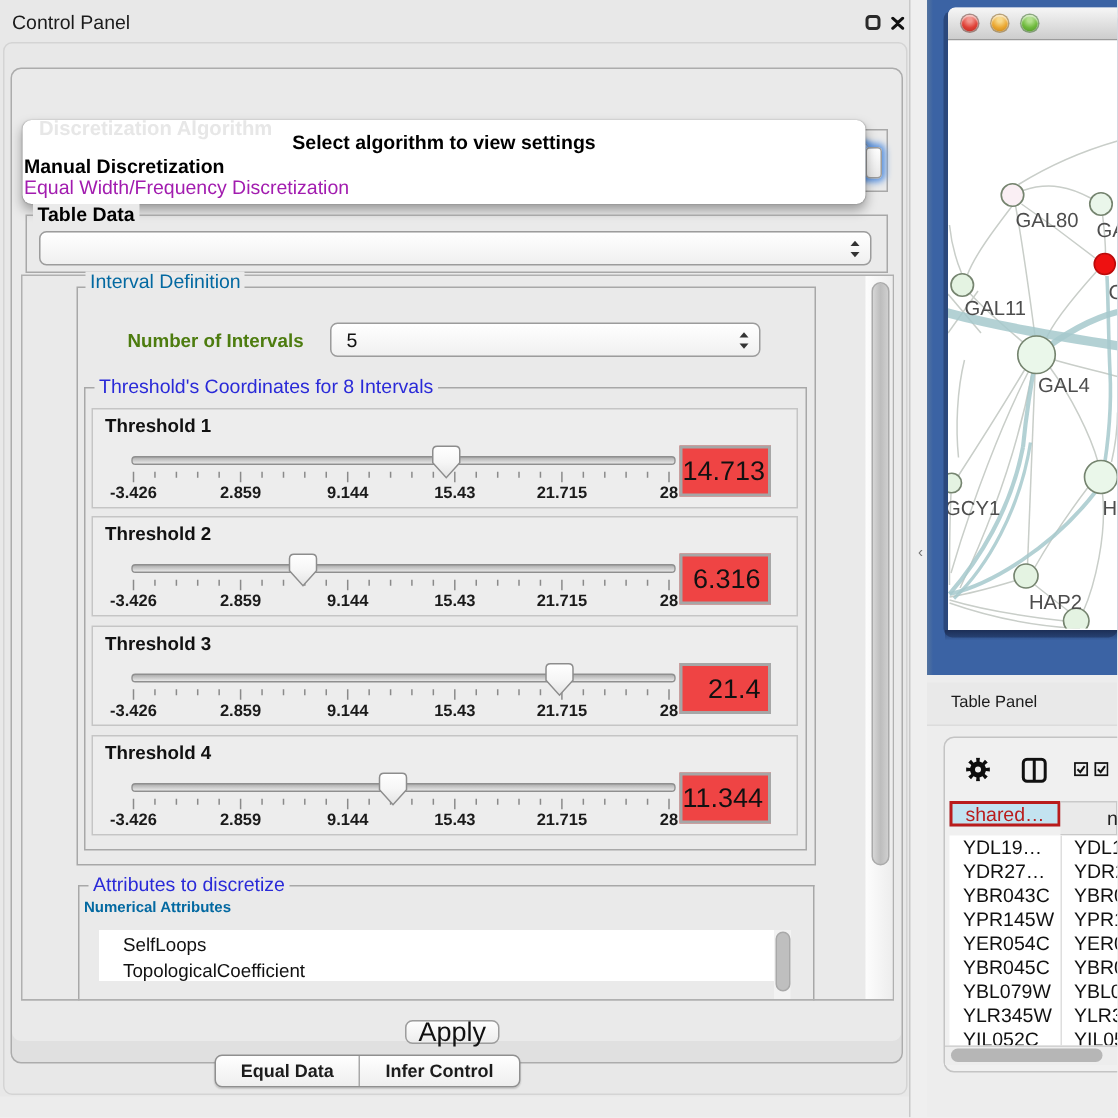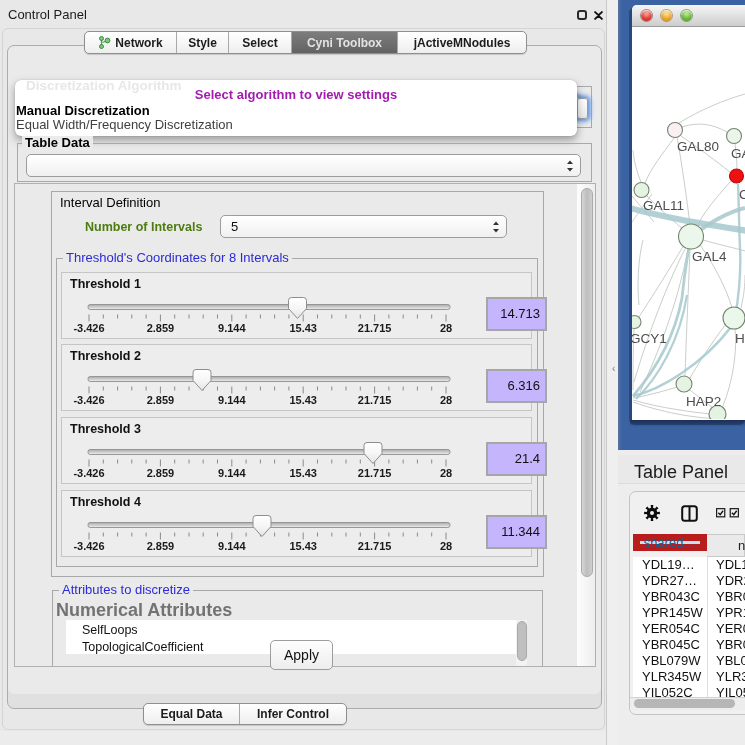--- a/index.html
+++ b/index.html
@@ -10,75 +10,63 @@
 .combo{position:absolute;background:linear-gradient(#ffffff,#f0f0f0);border:1px solid #9c9c9c;border-radius:5px;
   font-size:13px;color:#111;display:flex;align-items:center;box-shadow:inset 0 1px 0 #fff}
 .seg{position:absolute;display:flex;border:1px solid #8f8f8f;border-radius:5px;overflow:hidden;
   background:linear-gradient(#ffffff,#eeeeee);box-shadow:0 1px 1px rgba(0,0,0,.15)}
 .seg>div{display:flex;align-items:center;justify-content:center;font-size:12px;font-weight:bold;color:#1c1c1c;
   border-left:1px solid #a9a9a9;white-space:nowrap}
 .seg>div:first-child{border-left:none}
 .seg>div.dark{background:linear-gradient(#7d7d7d,#636363);color:#e3e3e3}
 .tpanel{position:absolute;width:469px;height:65px;background:#ededed;border:1px solid #c5c5c5}
 .tlabel{position:absolute;left:8px;top:4px;font-size:12.5px;font-weight:bold;color:#111}
-.vbox{position:absolute;left:424px;top:24px;width:52px;height:30px;background:#c4b5fd;border:2px solid #a6a6a6;
-  font-size:13px;color:#111;text-align:right;line-height:30px;padding-right:5px}
+.vbox{position:absolute;left:391px;top:24px;width:52px;height:30px;background:#ef4444;border:2px solid #a6a6a6;
+  font-size:18px;color:#111;text-align:right;line-height:30px;padding-right:5px}
 </style></head>
 <body>
 <div id="root">
 
 <div class="a" style="left:0;top:0;width:610px;height:745px;background:#e8e8e8"></div>
 <div class="a" style="left:0;top:731px;width:610px;height:14px;background:#ececec"></div>
 <div class="a" style="left:2px;top:28px;width:603px;height:702px;border:1px solid #d4d4d4;border-radius:6px;box-sizing:border-box"></div>
 <div class="a" style="left:8px;top:7px;font-size:13px;color:#1b1b1b">Control Panel</div>
 <div class="a" style="left:577px;top:10px;width:6px;height:6px;border:2px solid #2a2a2a;border-radius:3px"></div>
 <svg class="a" style="left:594px;top:11px" width="9" height="9" viewBox="0 0 12 11">
  <path d="M1.5 1 L6 5 L10.5 1 M1.5 10 L6 6 L10.5 10" stroke="#111" stroke-width="2.6" fill="none" stroke-linecap="round"></path>
 </svg>
 
 <div class="a" style="left:7px;top:45px;width:593px;height:662px;background:#eaeaea;border:1px solid #acacac;border-radius:7px;box-shadow:inset 0 -14px 0 #e0e0e0"></div>
 
-<div class="seg" style="left:84px;top:31px;height:21px">
-  <div style="width:91px"><svg width="13" height="15" viewBox="0 0 13 15" style="margin-right:4px">
-    <path d="M3.5 4 L3.5 11 M4.5 7.5 L8 6" stroke="#4e9e50" stroke-width="1.2" fill="none"></path>
-    <circle cx="3.5" cy="3.5" r="2" fill="#7cc97e" stroke="#3c8a3e"></circle>
-    <circle cx="9.5" cy="5.5" r="2.4" fill="#7cc97e" stroke="#3c8a3e"></circle>
-    <circle cx="3.5" cy="11.5" r="2" fill="#7cc97e" stroke="#3c8a3e"></circle>
-        </svg>Network</div>
-  <div style="width:51px">Style</div>
-  <div style="width:62px">Select</div>
-  <div class="dark" style="width:105px">Cyni Toolbox</div>
-  <div style="width:128px">jActiveMNodules</div>
-</div>
 
 <div class="grp" style="left:17px;top:86px;width:573px;height:40px"></div>
 <div class="combo" style="left:26px;top:95px;width:552px;height:22px;box-shadow:0 0 3px 2px rgba(110,160,225,.95)"></div>
 <div class="a" style="left:577px;top:98px;width:9px;height:19px;background:linear-gradient(#fff,#e8e8e8);border:1px solid #9c9c9c;border-radius:3px;box-shadow:0 0 4px 2.5px rgba(95,150,225,1)"></div>
 
 <div class="a" style="left:15px;top:80px;width:562px;height:56px;background:#fff;border-radius:6px;box-shadow:0 4px 8px rgba(0,0,0,.35),0 0 1px rgba(0,0,0,.3)"></div>
 <div class="a" style="left:26px;top:78px;font-size:13.5px;font-weight:bold;color:#e7e7e7">Discretization Algorithm</div>
-<div class="a" style="left:15px;top:87px;width:562px;text-align:center;font-size:13px;font-weight:bold;color:#a21caf">Select algorithm to view settings</div>
+<div class="a" style="left:15px;top:87px;width:562px;text-align:center;font-size:13px;font-weight:bold;color:#000000">Select algorithm to view settings</div>
 <div class="a" style="left:16px;top:103px;font-size:13px;font-weight:bold;color:#000">Manual Discretization</div>
-<div class="a" style="left:16px;top:117px;font-size:13px;color:#404040">Equal Width/Frequency Discretization</div>
+<div class="a" style="left:16px;top:117px;font-size:13px;color:#a21caf">Equal Width/Frequency Discretization</div>
 
 <div class="grp" style="left:17px;top:143px;width:573px;height:37px"></div>
 <div class="gtitle" style="left:22px;top:136px;font-weight:bold">Table Data</div>
 <div class="combo" style="left:26px;top:154px;width:553px;height:21px">
   <svg class="a" style="right:6px;top:4px" width="8" height="14" viewBox="0 0 8 14">
    <path d="M1 5 L4 1.5 L7 5" fill="#333"></path>
         <path d="M1 9 L4 12.5 L7 9" fill="#333"></path>
       </svg>
 </div>
 
 <div class="a" style="left:14px;top:183px;width:582px;height:484px;background:#eaeaea;border:1px solid #b0b0b0;box-sizing:border-box"></div>
 <div class="a" style="left:577px;top:184px;width:18px;height:482px;background:linear-gradient(90deg,#fdfdfd,#ededed)"></div>
 <div class="a" style="left:581px;top:188px;width:10px;height:387px;background:linear-gradient(90deg,#d6d6d6,#bdbdbd,#cfcfcf);border:1px solid #aaaaaa;border-radius:6px"></div>
 
 <div class="grp" style="left:51px;top:191px;width:491px;height:384px"></div>
-<div class="gtitle" style="left:57px;top:196px;color:#000000">Interval Definition</div>
+<div class="gtitle" style="left:57px;top:181px;color:#0369a1">Interval Definition</div>
 <div class="a" style="left:85px;top:220px;font-size:12.5px;font-weight:bold;color:#4d7c0f">Number of Intervals</div>
 <div class="combo" style="left:220px;top:215px;width:285px;height:21px">
       <span style="padding-left:10px">5</span>
   <svg class="a" style="right:6px;top:4px" width="8" height="14" viewBox="0 0 8 14">
    <path d="M1 5 L4 1.5 L7 5" fill="#333"></path>
         <path d="M1 9 L4 12.5 L7 9" fill="#333"></path>
       </svg>
 </div>
 
 <div class="grp" style="left:56px;top:258px;width:480px;height:307px"></div>
@@ -274,29 +262,29 @@
           <text x="312.6" y="59">21.715</text>
           <text x="384.0" y="59">28</text>
         </g>
    <path d="M194.0 24.5 L206.0 24.5 Q209.0 24.5 209.0 27.5 L209.0 35.5 L200.0 45.5 L191.0 35.5 L191.0 27.5 Q191.0 24.5 194.0 24.5 Z" fill="url(#thumbg)" stroke="#8d8d8d" stroke-width="1"></path>
   </svg>
   <div class="vbox">11.344</div>
 </div>
 
 <div class="grp" style="left:52px;top:590px;width:489px;height:76px;border-bottom:none"></div>
 <div class="gtitle" style="left:59px;top:583px;color:#2a2ad8">Attributes to discretize</div>
-<div class="a" style="left:56px;top:600px;font-size:18px;font-weight:bold;color:#737373">Numerical Attributes</div>
+<div class="a" style="left:56px;top:600px;font-size:10px;font-weight:bold;color:#0369a1">Numerical Attributes</div>
 <div class="a" style="left:66px;top:620px;width:461px;height:34px;background:#fff;overflow:hidden;font-size:12.5px;color:#111">
   <div style="padding:2px 0 0 16px;line-height:17px">SelfLoops<br>TopologicalCoefficient<br>BetweennessCentrality</div>
 </div>
 <div class="a" style="left:516px;top:620px;width:11px;height:46px;background:#f2f2f2"></div>
 <div class="a" style="left:517px;top:621px;width:8px;height:38px;background:#bfbfbf;border:1px solid #a9a9a9;border-radius:5px"></div>
 <div class="a" style="left:14px;top:666px;width:582px;height:1px;background:#b0b0b0"></div>
 
-<div class="a" style="left:270px;top:640px;width:63px;height:30px;background:linear-gradient(#fefefe,#ededed);border:1px solid #9d9d9d;border-radius:5px;box-sizing:border-box;display:flex;align-items:center;justify-content:center;font-size:14px;color:#111">Apply</div>
+<div class="a" style="left:270px;top:680px;width:63px;height:16px;background:linear-gradient(#fefefe,#ededed);border:1px solid #9d9d9d;border-radius:5px;box-sizing:border-box;display:flex;align-items:center;justify-content:center;font-size:18px;color:#111">Apply</div>
 
 <div class="seg" style="left:143px;top:703px;height:20px">
   <div style="width:95px">Equal Data</div>
   <div style="width:106px">Infer Control</div>
 </div>
 
 <div class="a" style="left:606px;top:0;width:139px;height:745px;background:#efefef;border-left:1px solid #c9c9c9;box-sizing:border-box"></div>
 <div class="a" style="left:612px;top:363px;font-size:10px;color:#777">‹</div>
 
 <div class="a" style="left:618px;top:0;width:127px;height:450px;background:linear-gradient(90deg,#54749f 0px,#3b63a4 4px)"></div>
@@ -368,40 +356,40 @@
 <text x="643" y="210">GAL11</text>
 <text x="692" y="261">GAL4</text>
 <text x="630" y="343">GCY1</text>
 <text x="735" y="343">H</text>
 <text x="686" y="406">HAP2</text>
 </g>
 </svg>
 
 <div class="a" style="left:618px;top:450px;width:127px;height:295px;background:#ededed"></div>
 <div class="a" style="left:618px;top:455px;width:127px;height:28px;background:#e9e9e9;border-bottom:1px solid #dcdcdc"></div>
-<div class="a" style="left:634px;top:462px;font-size:18px;color:#1b1b1b">Table Panel</div>
+<div class="a" style="left:634px;top:462px;font-size:11px;color:#1b1b1b">Table Panel</div>
 
 <div class="a" style="left:629px;top:491px;width:130px;height:222px;background:#f0f0f0;border:1px solid #c4c4c4;border-radius:7px"></div>
 
 <svg class="a" style="left:644px;top:505px" width="16" height="16" viewBox="0 0 16 16">
  <path d="M15.89 6.69 L15.89 9.31 L13.30 9.02 L12.47 11.03 L14.51 12.65 L12.65 14.51 L11.03 12.47 L9.02 13.30 L9.31 15.89 L6.69 15.89 L6.98 13.30 L4.97 12.47 L3.35 14.51 L1.49 12.65 L3.53 11.03 L2.70 9.02 L0.11 9.31 L0.11 6.69 L2.70 6.98 L3.53 4.97 L1.49 3.35 L3.35 1.49 L4.97 3.53 L6.98 2.70 L6.69 0.11 L9.31 0.11 L9.02 2.70 L11.03 3.53 L12.65 1.49 L14.51 3.35 L12.47 4.97 L13.30 6.98 Z" fill="#0d0d0d"></path>
  <circle cx="8" cy="8" r="2" fill="#f0f0f0"></circle>
 </svg>
 <svg class="a" style="left:680px;top:505px" width="19" height="17" viewBox="0 0 17 17">
  <rect x="1.2" y="1.2" width="14.6" height="14.6" rx="2.5" fill="none" stroke="#111" stroke-width="2"></rect>
  <path d="M8.5 1.5v14" stroke="#111" stroke-width="2"></path>
 </svg>
 <svg class="a" style="left:716px;top:508px" width="23" height="9.5" viewBox="0 0 22 9">
  <rect x="0.6" y="0.6" width="7.8" height="7.8" fill="none" stroke="#111" stroke-width="1.1"></rect>
       <path d="M2.2 4.6l1.8 1.8 2.8-3.8" stroke="#111" fill="none" stroke-width="1.3"></path>
  <rect x="13.6" y="0.6" width="7.8" height="7.8" fill="none" stroke="#111" stroke-width="1.1"></rect>
       <path d="M15.2 4.6l1.8 1.8 2.8-3.8" stroke="#111" fill="none" stroke-width="1.3"></path>
 </svg>
 
-<div class="a" style="left:633px;top:534px;width:74px;height:17px;background:#c3e3f0;border:7px solid #b91c1c;box-sizing:border-box;font-size:13px;color:#0369a1;display:flex;align-items:center;justify-content:center">shared…</div>
+<div class="a" style="left:633px;top:534px;width:74px;height:17px;background:#c3e3f0;border:2px solid #b91c1c;box-sizing:border-box;font-size:13px;color:#b91c1c;display:flex;align-items:center;justify-content:center">shared…</div>
 <div class="a" style="left:707px;top:534px;width:38px;height:23px;background:#eaeaea;border:1px solid #c9c9c9;border-left:none;box-sizing:border-box;font-size:13px;color:#222;display:flex;align-items:center;padding-left:31px">n</div>
 
 <div class="a" style="left:633px;top:557px;width:112px;height:140px;background:#fff;overflow:hidden;font-size:13px;color:#111;line-height:16px">
  <div class="a" style="left:74px;top:0;width:1px;height:140px;background:#dedede"></div>
  <div style="padding-left:9px;white-space:nowrap">
   <span style="display:inline-block;width:74px">YDL19…</span>YDL19…<br>
   <span style="display:inline-block;width:74px">YDR27…</span>YDR27…<br>
   <span style="display:inline-block;width:74px">YBR043C</span>YBR043C<br>
   <span style="display:inline-block;width:74px">YPR145W</span>YPR145W<br>
   <span style="display:inline-block;width:74px">YER054C</span>YER054C<br>

